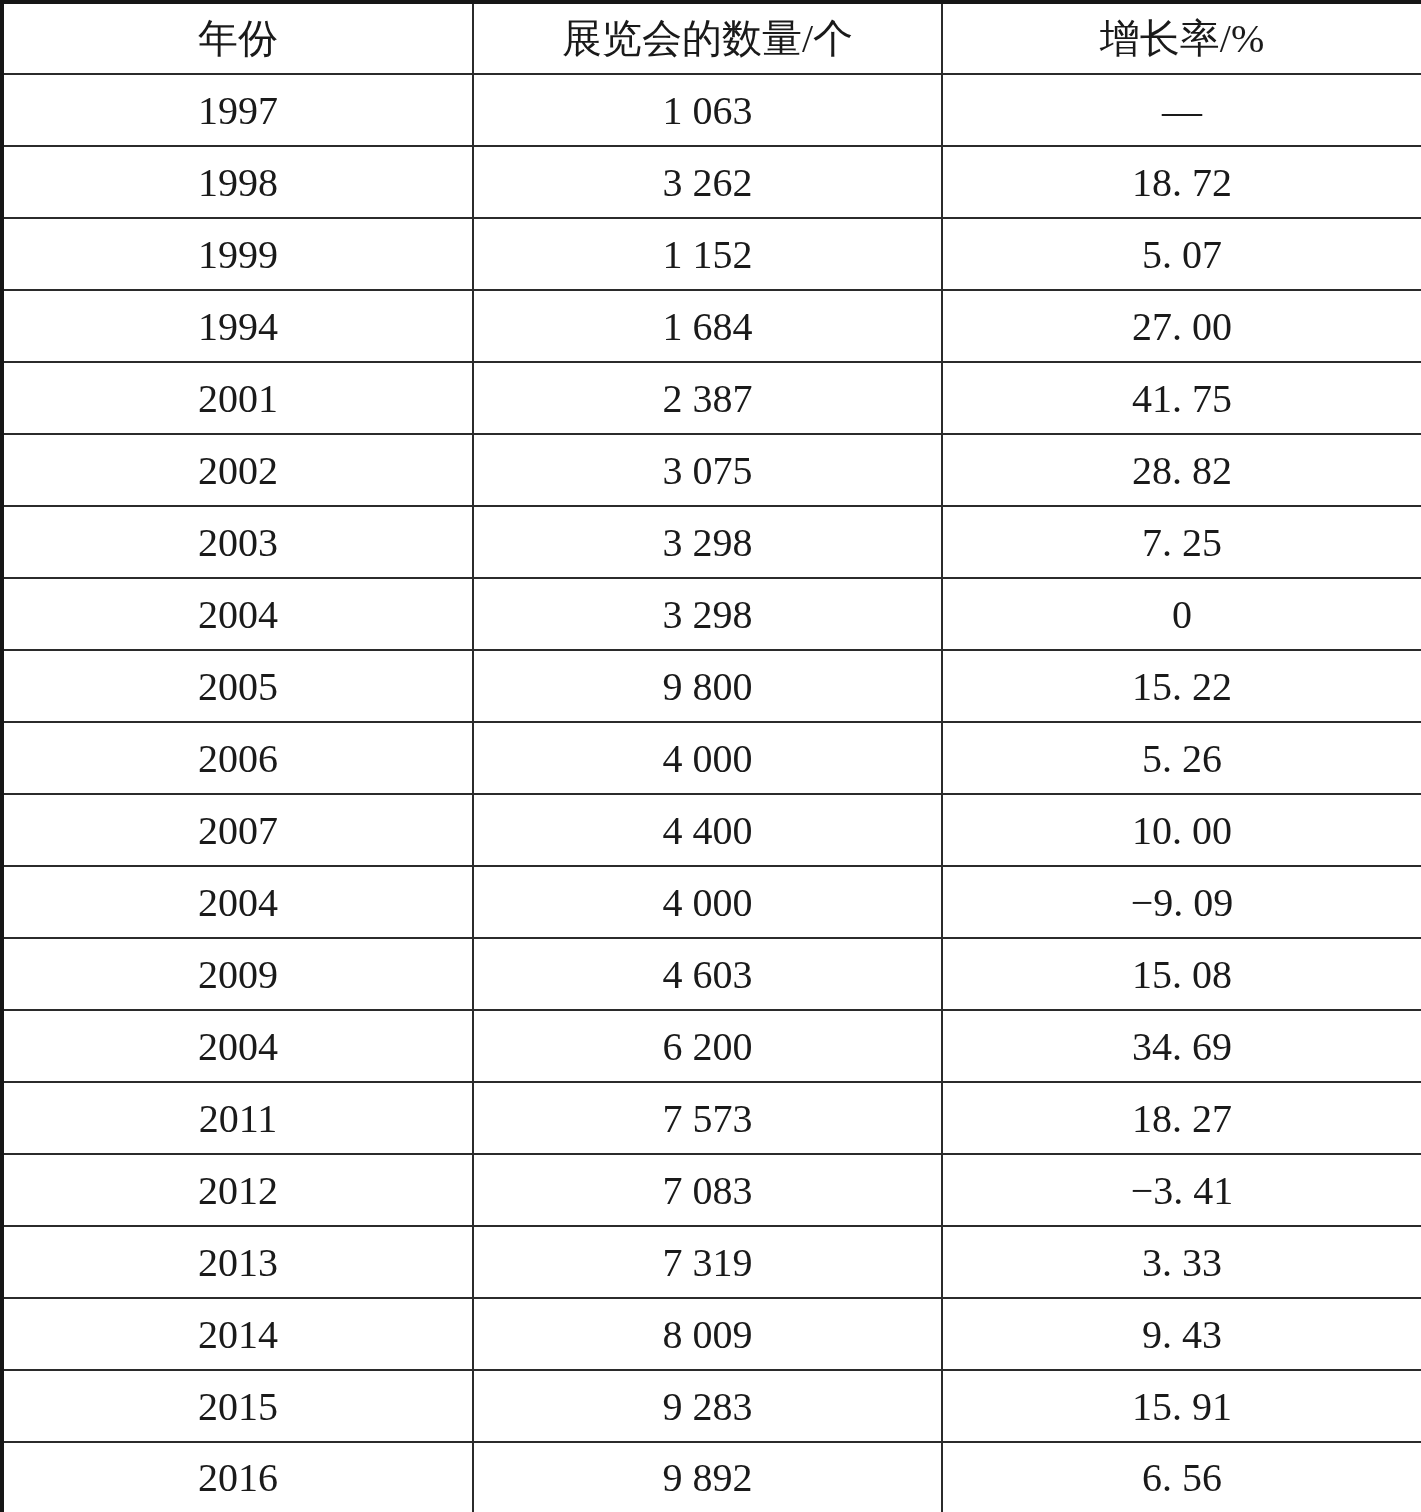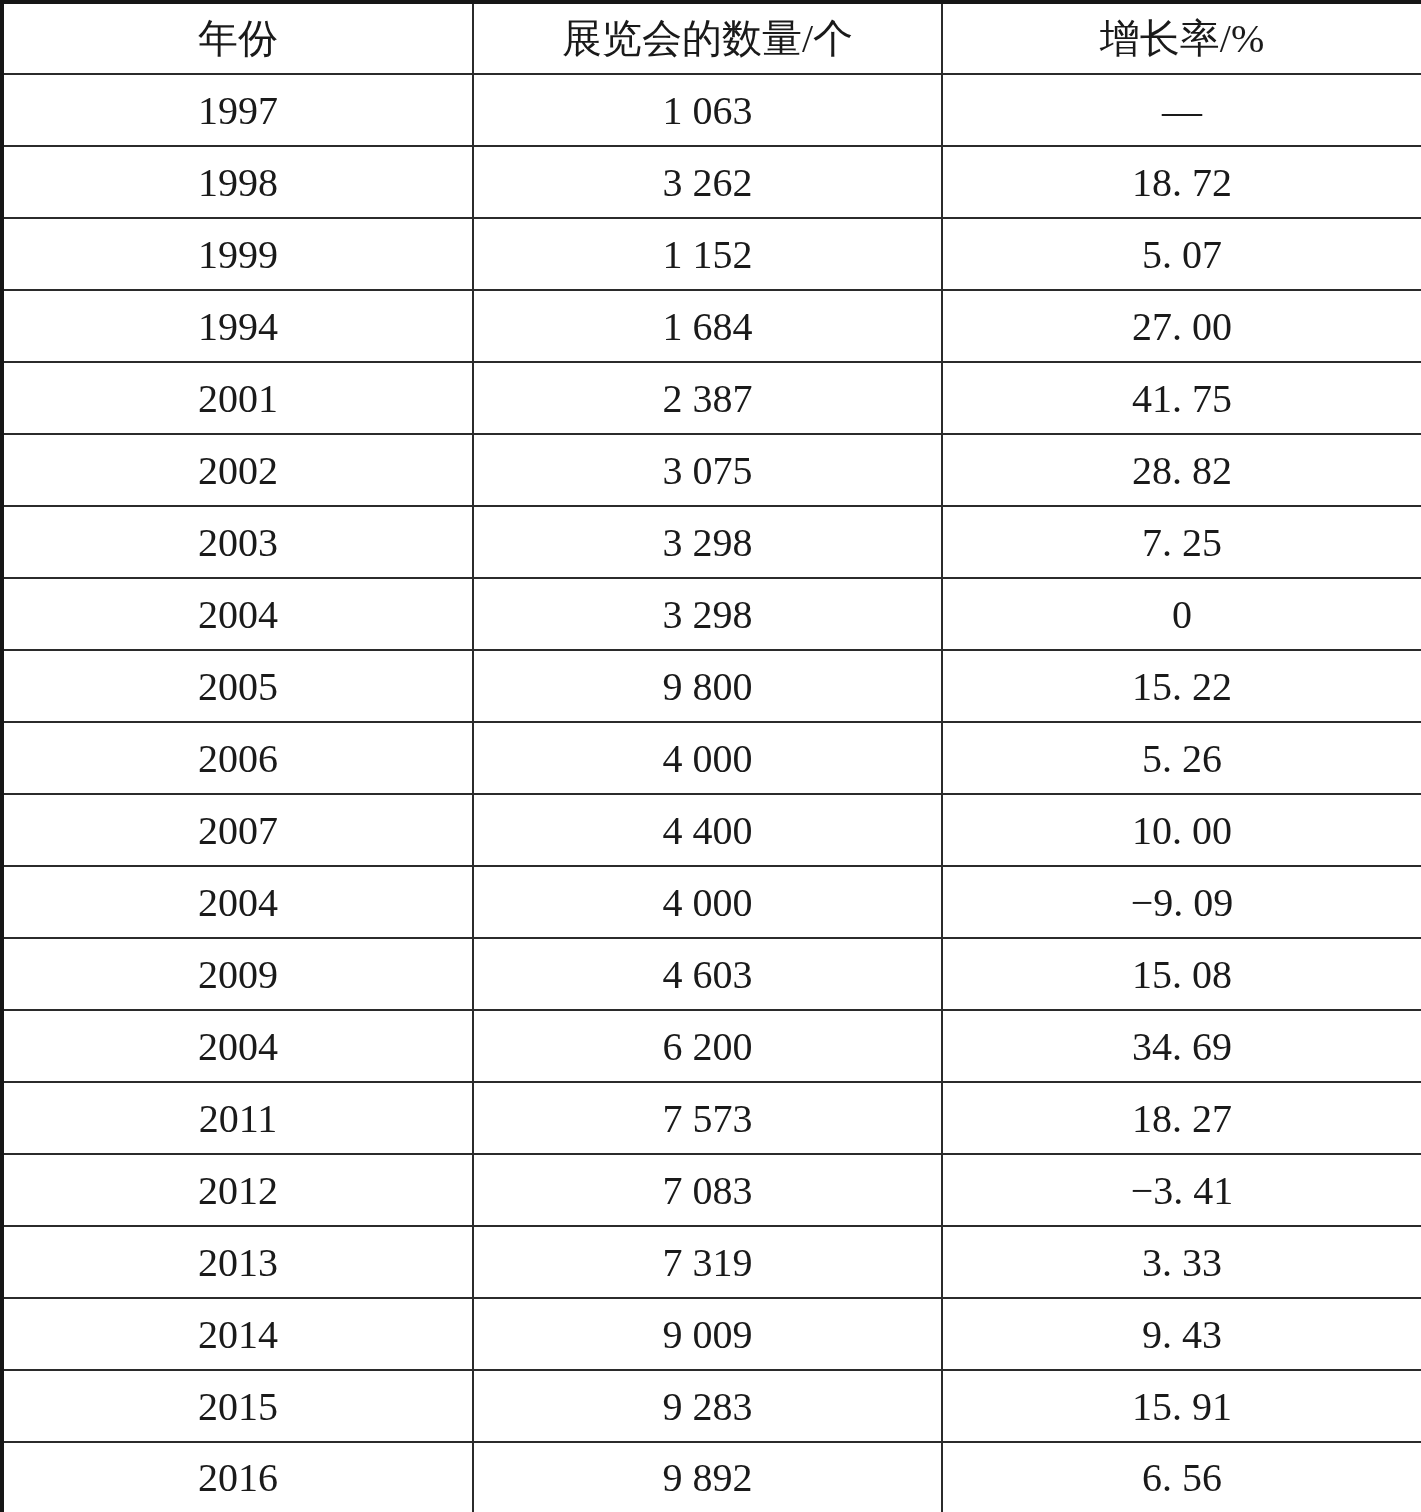--- a/index.html
+++ b/index.html
@@ -135,21 +135,21 @@
         <td>7 083</td>
         <td>−3. 41</td>
       </tr>
       <tr>
         <td>2013</td>
         <td>7 319</td>
         <td>3. 33</td>
       </tr>
       <tr>
         <td>2014</td>
-        <td>9 009</td>
+        <td>8 009</td>
         <td>9. 43</td>
       </tr>
       <tr>
         <td>2015</td>
         <td>9 283</td>
         <td>15. 91</td>
       </tr>
       <tr>
         <td>2016</td>
         <td>9 892</td>

